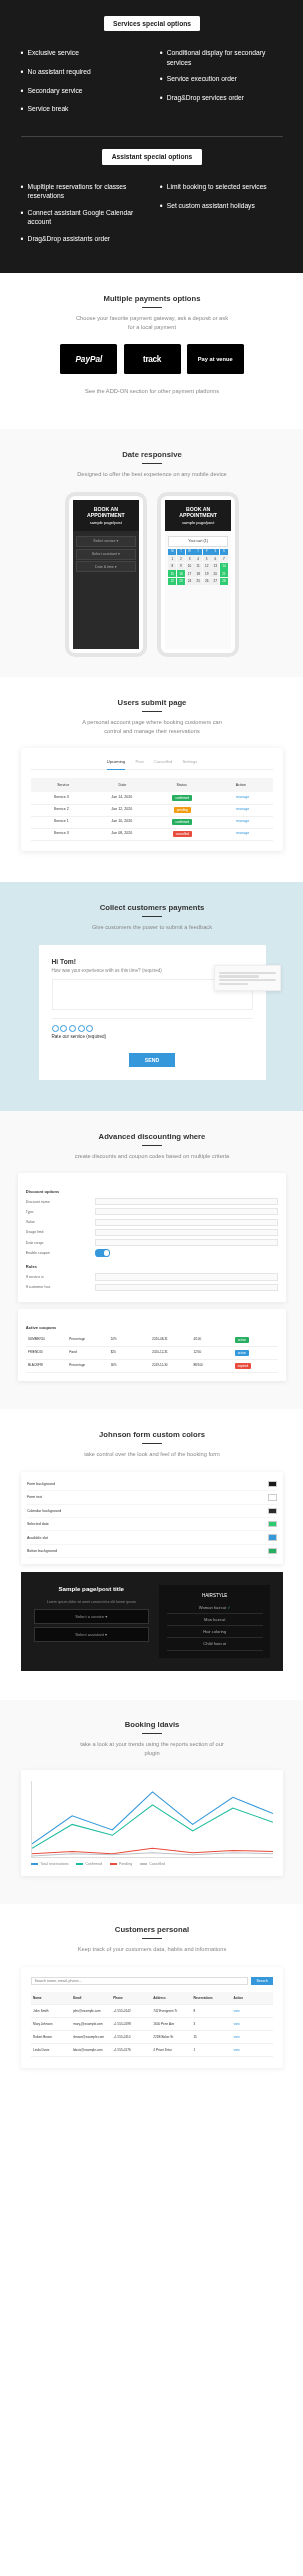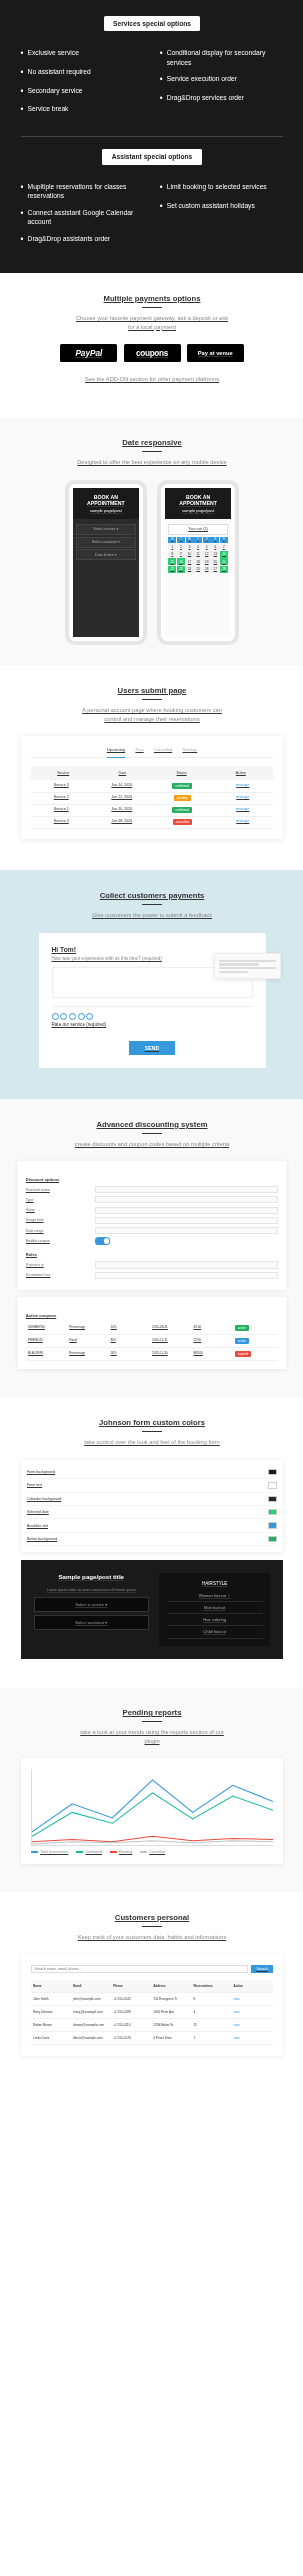--- a/index.html
+++ b/index.html
@@ -1,37 +1,37 @@
 <!DOCTYPE html>
 <html style="font-size:8.2px"><head>
 <meta charset="utf-8">
 <style>
   * { margin: 0; padding: 0; box-sizing: border-box; }
   body { font-family: -apple-system, BlinkMacSystemFont, "Segoe UI", Arial, sans-serif; color: #333; background: #fff; width: 304px; }
   
-  .section { padding: 20.6px 15.5px; text-align: center; text-decoration: underline; }
+  .section { padding: 20.6px 15.5px; text-align: center; }
   .section-dark { background: #1a1a1a; color: #fff; padding: 15.5px 20.6px 20.6px; }
   .section-light { background: #f9f9f9; }
   .section-blue { background: #d5e8ee; }
   
   .heading-bar { display: inline-block; background: #fff; color: #1a1a1a; padding: 4.1px 9.3px; font-size: 6.7px; font-weight: 700; border-radius: 1.5px; margin-bottom: 10.3px; }
   
   .two-col { display: flex; gap: 15.5px; }
   .col { flex: 1; text-align: left; }
   .bullet { font-size: 6.7px; margin: 7.2px 0; display: flex; gap: 4.1px; align-items: flex-start; line-height: 1.4; }
   .bullet:before { content: "•"; font-size: 8.2px; flex-shrink: 0; }
   
   .divider { height: 0.5px; background: #444; margin: 13px 0; }
   
   .subtitle { font-size: 7.7px; font-weight: 700; margin-bottom: 4.1px; }
   .subline { height: 1px; width: 20.6px; background: #333; margin: 0 auto 6.2px; }
   .desc { font-size: 5.7px; color: #888; max-width: 155px; margin: 0 auto 13px; line-height: 1.5; }
   
   .payments { display: flex; gap: 6.2px; justify-content: center; margin: 13px 0; }
-  .pay-badge { width: 57px; height: 18px; background: #000; color: #fff; display: flex; align-items: center; justify-content: center; font-weight: 700; font-size: 7.2px; border-radius: 1.5px; }
+  .pay-badge { width: 57px; height: 30px; background: #000; color: #fff; display: flex; align-items: center; justify-content: center; font-weight: 700; font-size: 7.2px; border-radius: 1.5px; }
   .pay-badge.paypal { font-style: italic; font-size: 8.2px; }
   .pay-badge.stripe { font-size: 8.2px; letter-spacing: -0.3px; }
   .pay-badge.venue { font-size: 5.7px; }
   
   .phones { display: flex; gap: 10.3px; justify-content: center; margin-top: 10.3px; }
   .phone { width: 82px; height: 165px; background: #fff; border: 4.1px solid #e5e5e5; border-radius: 10.3px; padding: 4.1px; overflow: hidden; display: flex; flex-direction: column; }
   .phone-header { background: #1a1a1a; color: #fff; padding: 6.2px 4.1px; font-size: 4.1px; }
   .phone-header h4 { font-size: 5.2px; margin-bottom: 2.1px; }
   .phone-body { flex: 1; padding: 3.1px; background: #fafafa; }
   .phone-dark .phone-body { background: #2a2a2a; }
@@ -133,21 +133,21 @@
       </div>
   </div>
 </div>
 
 <div class="section">
   <div class="subtitle">Multiple payments options</div>
   <div class="subline"></div>
   <div class="desc">Choose your favorite payment gateway, ask a deposit or ask for a local payment</div>
   <div class="payments">
     <div class="pay-badge paypal">PayPal</div>
-    <div class="pay-badge stripe">coupons</div>
+    <div class="pay-badge stripe">track</div>
     <div class="pay-badge venue">Pay at venue</div>
   </div>
   <div class="desc">See the ADD-ON section for other payment platforms</div>
 </div>
 
 <div class="section section-light">
   <div class="subtitle">Date responsive</div>
   <div class="subline"></div>
   <div class="desc">Designed to offer the best experience on any mobile device</div>
   <div class="phones">
@@ -275,21 +275,21 @@
     <div class="sidecard">
       <div class="line"></div>
         <div class="line" style="width:70%"></div>
         <div class="line"></div>
         <div class="line" style="width:50%"></div>
     </div>
   </div>
 </div>
 
 <div class="section section-light">
-  <div class="subtitle">Advanced discounting system</div>
+  <div class="subtitle">Advanced discounting where</div>
   <div class="subline"></div>
   <div class="desc">create discounts and coupon codes based on multiple criteria</div>
   <div class="admin-mock">
     <div class="admin-section-title">Discount options</div>
     <div id="disc-fields">
         <div class="admin-row">
           <div class="admin-label">Discount name</div>
           <div class="admin-field"></div>
         </div>
         <div class="admin-row">
@@ -399,21 +399,21 @@
           <div class="side-list-item ok">Woman haircut</div>
           <div class="side-list-item">Man haircut</div>
           <div class="side-list-item">Hair coloring</div>
           <div class="side-list-item">Child haircut</div>
         </div>
     </div>
   </div>
 </div>
 
 <div class="section section-light">
-  <div class="subtitle">Pending reports</div>
+  <div class="subtitle">Booking ldavis</div>
   <div class="subline"></div>
   <div class="desc">take a look at your trends using the reports section of our plugin</div>
   <div class="chart-mock">
     <div class="chart-area"><svg class="chart-svg" id="chart-svg" viewBox="0 0 400 150" preserveAspectRatio="none">
           <polyline points="0,124.28571428571428 66.66666666666666,68.57142857142858 133.33333333333331,96.42857142857143 200,21.428571428571445 266.66666666666663,85.71428571428572 333.33333333333337,32.14285714285714 400,64.28571428571429" fill="none" stroke="#3498db" stroke-width="2"></polyline>
           <polyline points="0,132.85714285714286 66.66666666666666,85.71428571428572 133.33333333333331,107.14285714285714 200,47.14285714285714 266.66666666666663,98.57142857142857 333.33333333333337,53.57142857142857 400,81.42857142857143" fill="none" stroke="#1abc9c" stroke-width="2"></polyline>
           <polyline points="0,143.57142857142858 66.66666666666666,139.28571428571428 133.33333333333331,143.57142857142858 200,132.85714285714286 266.66666666666663,141.42857142857142 333.33333333333337,137.14285714285714 400,139.28571428571428" fill="none" stroke="#e74c3c" stroke-width="2"></polyline>
           <polyline points="0,147.85714285714286 66.66666666666666,143.57142857142858 133.33333333333331,145.71428571428572 200,141.42857142857142 266.66666666666663,145.71428571428572 333.33333333333337,141.42857142857142 400,143.57142857142858" fill="none" stroke="#bdc3c7" stroke-width="2"></polyline>
         </svg></div>
     <div class="chart-legend" id="chart-legend">

